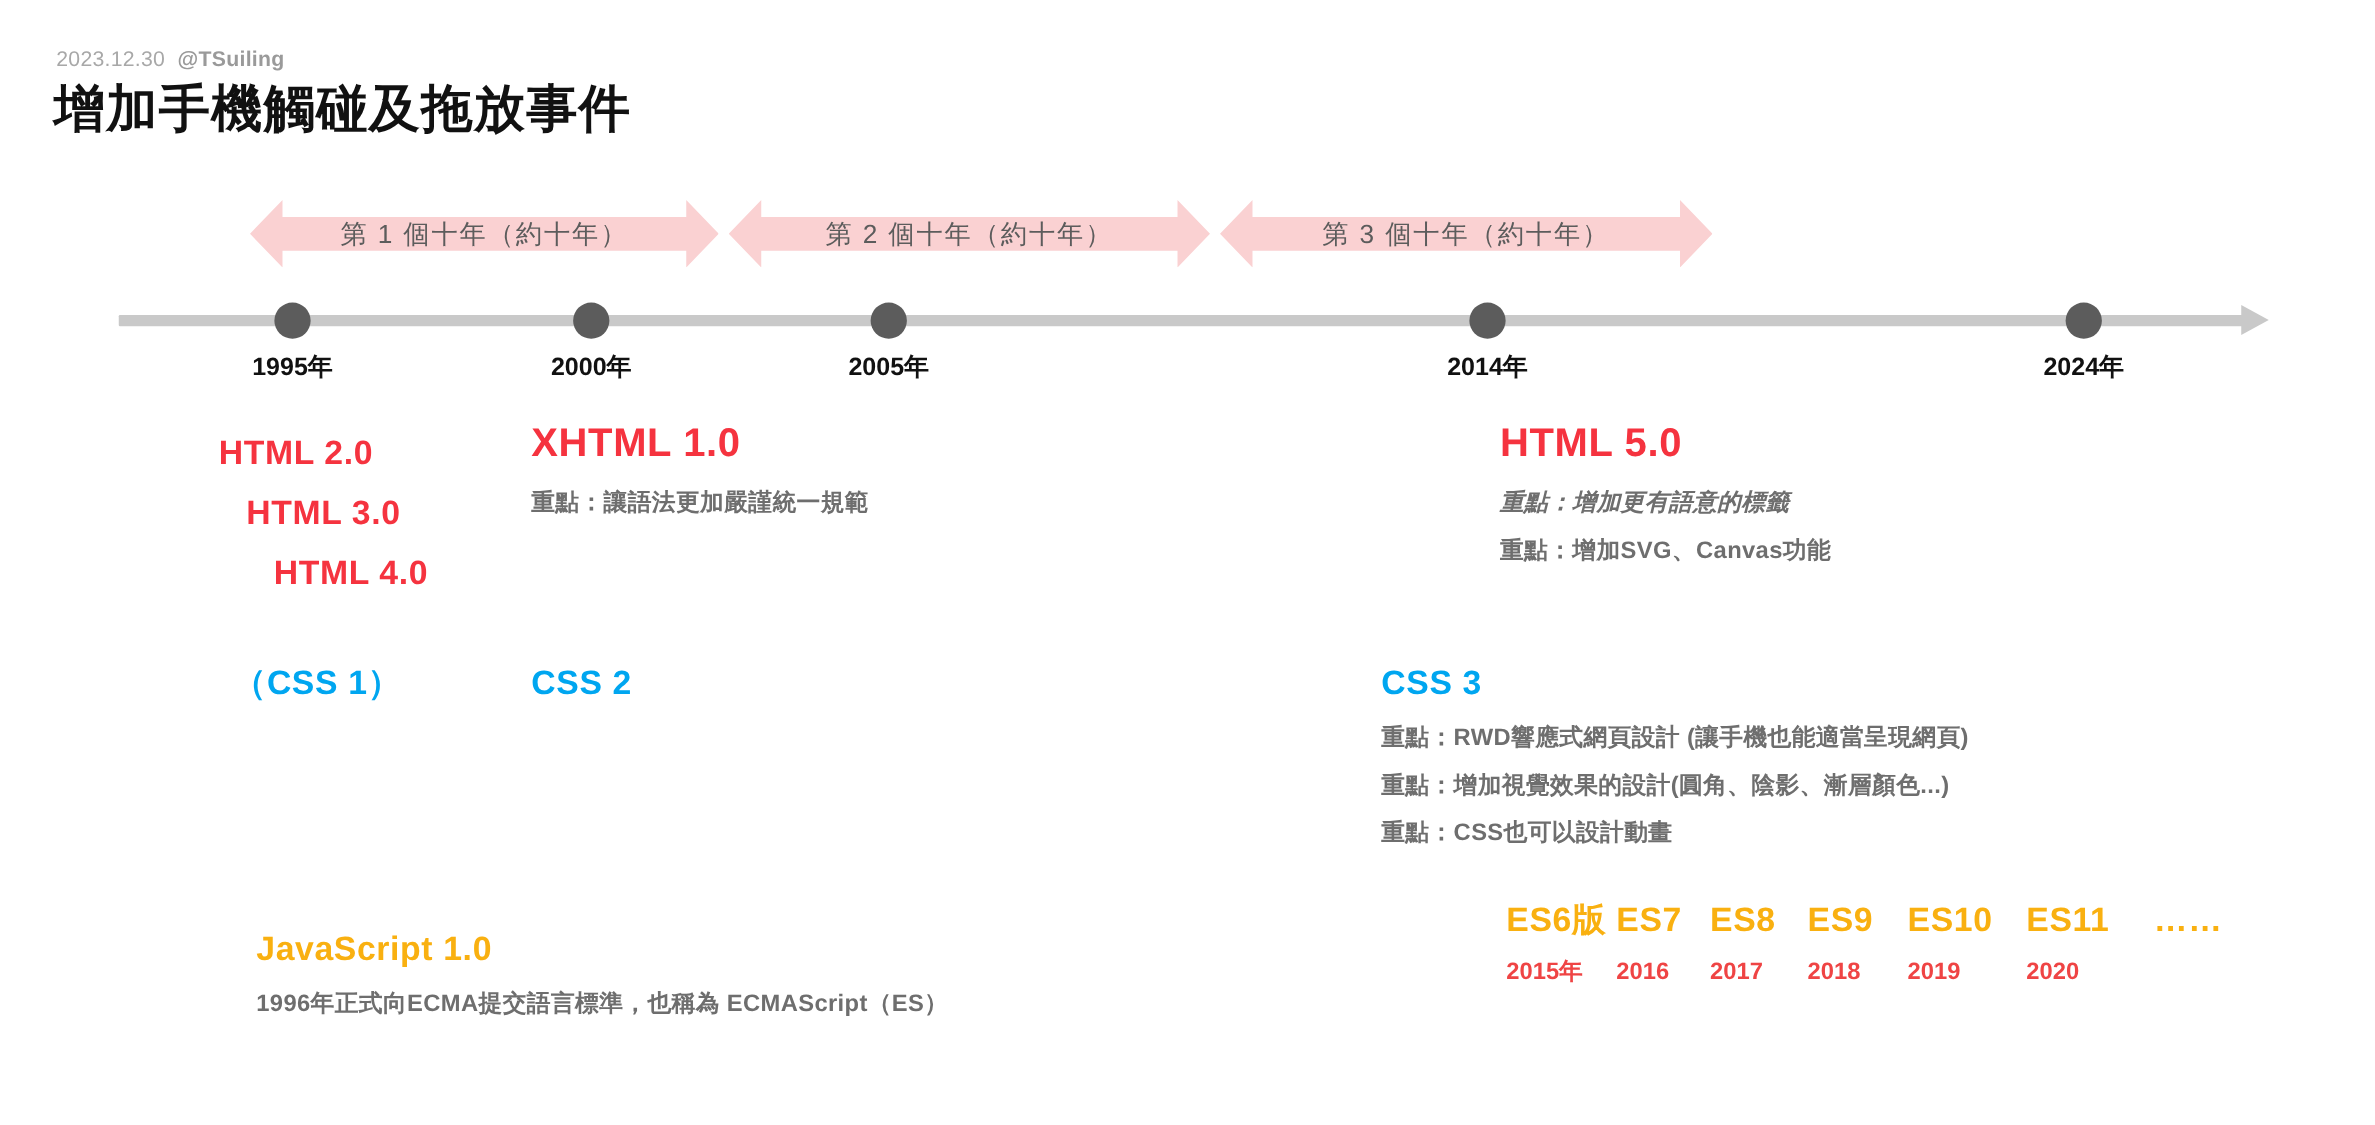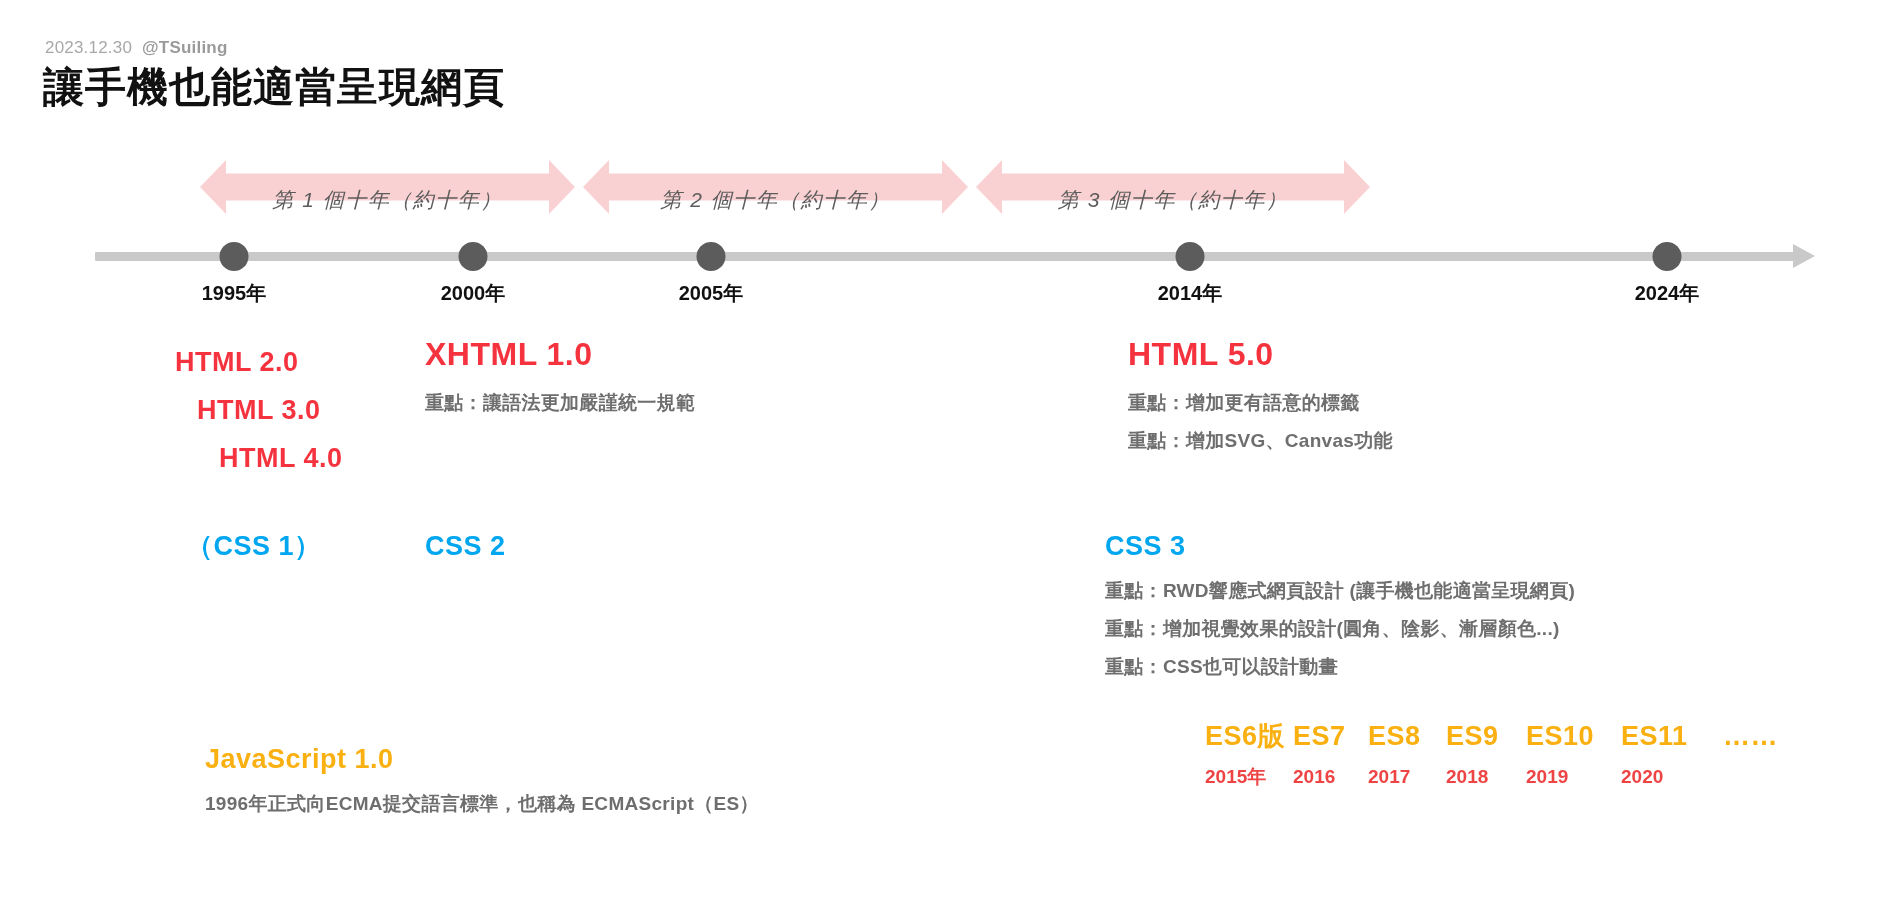--- a/index.html
+++ b/index.html
@@ -23,22 +23,22 @@
   .title{
     position:absolute;left:43px;top:60px;
     font-size:41px;font-weight:700;color:#111111;
     letter-spacing:1px;white-space:nowrap;
   }
 
   
   .band{
     position:absolute;top:160px;height:54px;
     color:#5c5c5c;font-size:21px;font-weight:500;
-    display:flex;align-items:flex-end;justify-content:center;
-    letter-spacing:1.5px;white-space:nowrap;font-style:italic;
+    display:flex;align-items:center;justify-content:center;
+    letter-spacing:1.5px;white-space:nowrap;
   }
   .band .bandbg{
     position:absolute;inset:0;
     background:#fad1d2;
   }
   .band.dbl .bandbg{
     clip-path:polygon(0 50%,26px 0,26px 25%,calc(100% - 26px) 25%,calc(100% - 26px) 0,100% 50%,calc(100% - 26px) 100%,calc(100% - 26px) 75%,26px 75%,26px 100%);
   }
   .band .bandtext{position:relative;z-index:2;}
 
@@ -102,21 +102,21 @@
   }
 </style>
 </head>
 <body>
 
 <div class="stage">
 
   <div class="meta">
     <span class="date">2023.12.30</span><span class="handle">@TSuiling</span>
   </div>
-  <div class="title">讓手機也能適當呈現網頁</div>
+  <div class="title">增加手機觸碰及拖放事件</div>
 
   <div class="band dbl" style="left:200px;width:375px;">
     <div class="bandbg"></div>
     <div class="bandtext">第 1 個十年（約十年）</div>
   </div>
   <div class="band dbl" style="left:583px;width:385px;">
     <div class="bandbg"></div>
     <div class="bandtext">第 2 個十年（約十年）</div>
   </div>
   <div class="band dbl" style="left:976px;width:394px;">
@@ -143,23 +143,23 @@
     <div class="s1">HTML 2.0</div>
     <div class="s2">HTML 3.0</div>
     <div class="s3">HTML 4.0</div>
   </div>
 
   <div class="blk" style="left:425px;top:338px;">
     <div class="h-head">XHTML 1.0</div>
     <div class="note" style="margin-top:14px;">重點：讓語法更加嚴謹統一規範</div>
   </div>
 
-  <div class="blk" style="left:1128px;top:338px;">
+  <div class="blk" style="left:1200px;top:338px;">
     <div class="h-head">HTML 5.0</div>
-    <div class="note" style="margin-top:14px;">重點：增加更有語意的標籤</div>
+    <div class="note" style="margin-top:14px;font-style:italic;">重點：增加更有語意的標籤</div>
     <div class="note">重點：增加SVG、Canvas功能</div>
   </div>
 
   <div class="blk c-head" style="left:186px;top:533px;">（CSS 1）</div>
   <div class="blk c-head" style="left:425px;top:533px;">CSS 2</div>
 
   <div class="blk" style="left:1105px;top:533px;">
     <div class="c-head">CSS 3</div>
     <div class="note" style="margin-top:12px;">重點：RWD響應式網頁設計 (讓手機也能適當呈現網頁)</div>
     <div class="note">重點：增加視覺效果的設計(圓角、陰影、漸層顏色...)</div>

